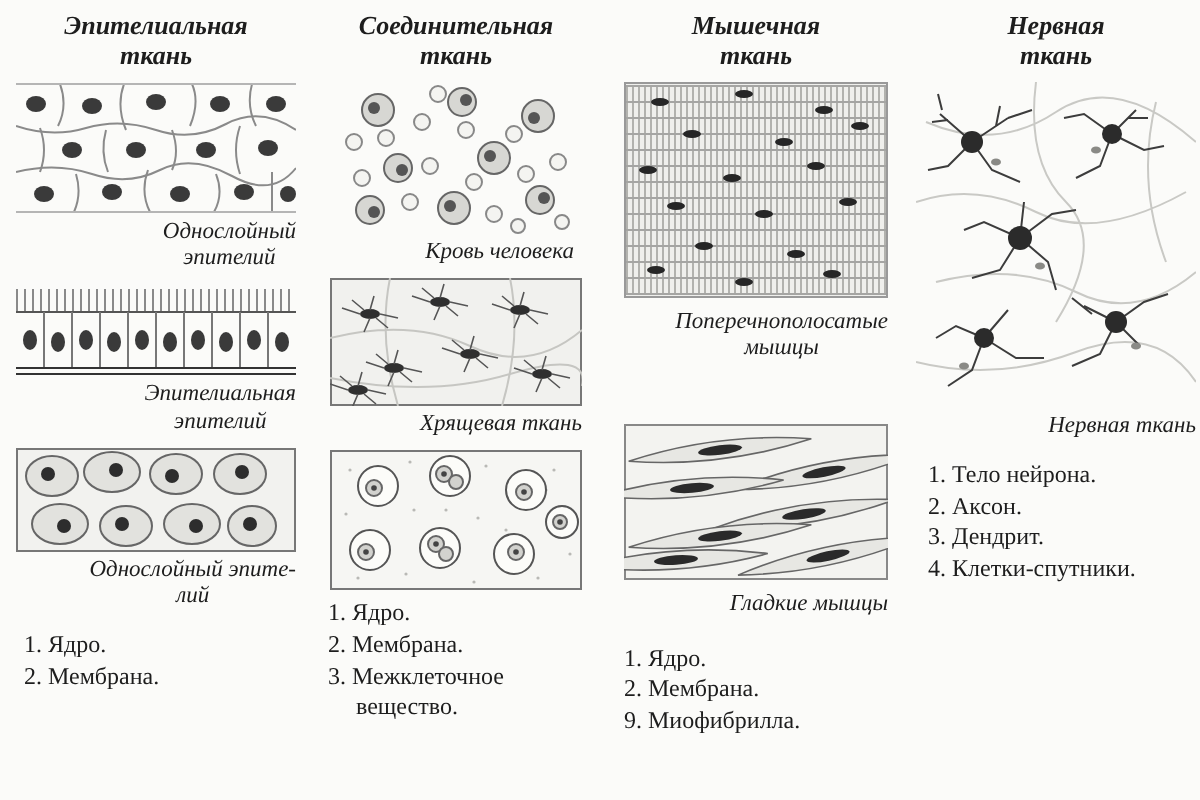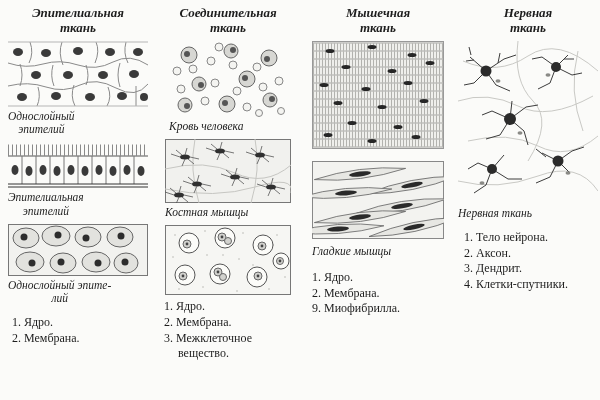--- a/index.html
+++ b/index.html
@@ -13,31 +13,31 @@
     grid-template-columns:152px 148px 152px 148px;
     box-sizing:border-box;
     padding:4px 2px 0 2px;
     height:400px;
   }
   .col{display:flex;flex-direction:column;align-items:center;min-width:0;}
   .col-title{
     font-style:italic;font-weight:bold;font-size:13px;line-height:1.15;
     text-align:center;white-space:pre-line;margin:2px 0 5px 0;
   }
-  figure.fig{margin:0;display:flex;flex-direction:column;align-items:flex-start;}
+  figure.fig{margin:0;display:flex;flex-direction:column;align-items:flex-end;}
   .caption{
     font-style:italic;font-size:11.5px;line-height:1.15;text-align:center;
     white-space:pre-line;margin:3px 0 6px 0;
   }
   .legend{
     align-self:stretch;font-size:12px;line-height:1.3;
     margin:4px 0 0 10px;
   }
   .legend div{padding-left:14px;text-indent:-14px;}
-  .col-muscle .fig-gap{margin-top:12px;}
+  .col-muscle .fig-gap{margin-top:23px;}
   .col-muscle .caption{margin:6px 0 8px 0;}
   .col-nervous .caption{margin-top:8px;}
   svg{display:block;}
 </style>
 </head>
 <body>
 
 <div class="page">
 
   <div class="col">
@@ -209,21 +209,21 @@
           <g transform="translate(106,48)">
               <ellipse rx="5" ry="2.5" fill="#2f2f2f"></ellipse>
               <path d="M-5,0 l-9,-3 M5,0 l9,2 M0,-2 l2,-7 M0,2 l-3,7 M-3,-2 l-6,-5 M3,2 l6,5" stroke="#555" fill="none" stroke-width="0.8"></path>
             </g>
           <g transform="translate(14,56)">
               <ellipse rx="5" ry="2.5" fill="#2f2f2f"></ellipse>
               <path d="M-5,0 l-9,-3 M5,0 l9,2 M0,-2 l2,-7 M0,2 l-3,7 M-3,-2 l-6,-5 M3,2 l6,5" stroke="#555" fill="none" stroke-width="0.8"></path>
             </g>
         </g>
       </svg>
-      <figcaption class="caption">Костная мышцы</figcaption>
+      <figcaption class="caption">Хрящевая ткань</figcaption>
     </figure>
 
     <figure class="fig">
       <svg width="126" height="70" viewBox="0 0 126 70">
         <rect x="0.5" y="0.5" width="125" height="69" fill="#f6f6f3" stroke="#777"></rect>
         <g fill="#b9b9b5">
           <circle cx="10" cy="10" r="0.8"></circle>
             <circle cx="40" cy="6" r="0.8"></circle>
             <circle cx="78" cy="8" r="0.8"></circle>
             <circle cx="112" cy="10" r="0.8"></circle>
@@ -314,20 +314,22 @@
             <ellipse cx="26" cy="62" rx="4.5" ry="2"></ellipse>
             <ellipse cx="70" cy="66" rx="4.5" ry="2"></ellipse>
             <ellipse cx="112" cy="60" rx="4.5" ry="2"></ellipse>
             <ellipse cx="40" cy="82" rx="4.5" ry="2"></ellipse>
             <ellipse cx="86" cy="86" rx="4.5" ry="2"></ellipse>
             <ellipse cx="16" cy="94" rx="4.5" ry="2"></ellipse>
             <ellipse cx="104" cy="96" rx="4.5" ry="2"></ellipse>
             <ellipse cx="60" cy="100" rx="4.5" ry="2"></ellipse>
         </g>
       </svg>
+      <figcaption class="caption">Поперечнополосатые
+мышцы</figcaption>
     </figure>
 
     <figure class="fig fig-gap">
       <svg width="132" height="78" viewBox="0 0 132 78">
         <rect x="0.5" y="0.5" width="131" height="77" fill="#f3f3f0" stroke="#888"></rect>
         <g>
           <g transform="translate(48,13) rotate(-7)">
               <path d="M-46,0 Q0,-9 46,0 Q0,9 -46,0 Z" fill="#e7e7e3" stroke="#666" stroke-width="0.8"></path>
               <ellipse rx="11" ry="2.4" fill="#2a2a2a"></ellipse>
             </g>

